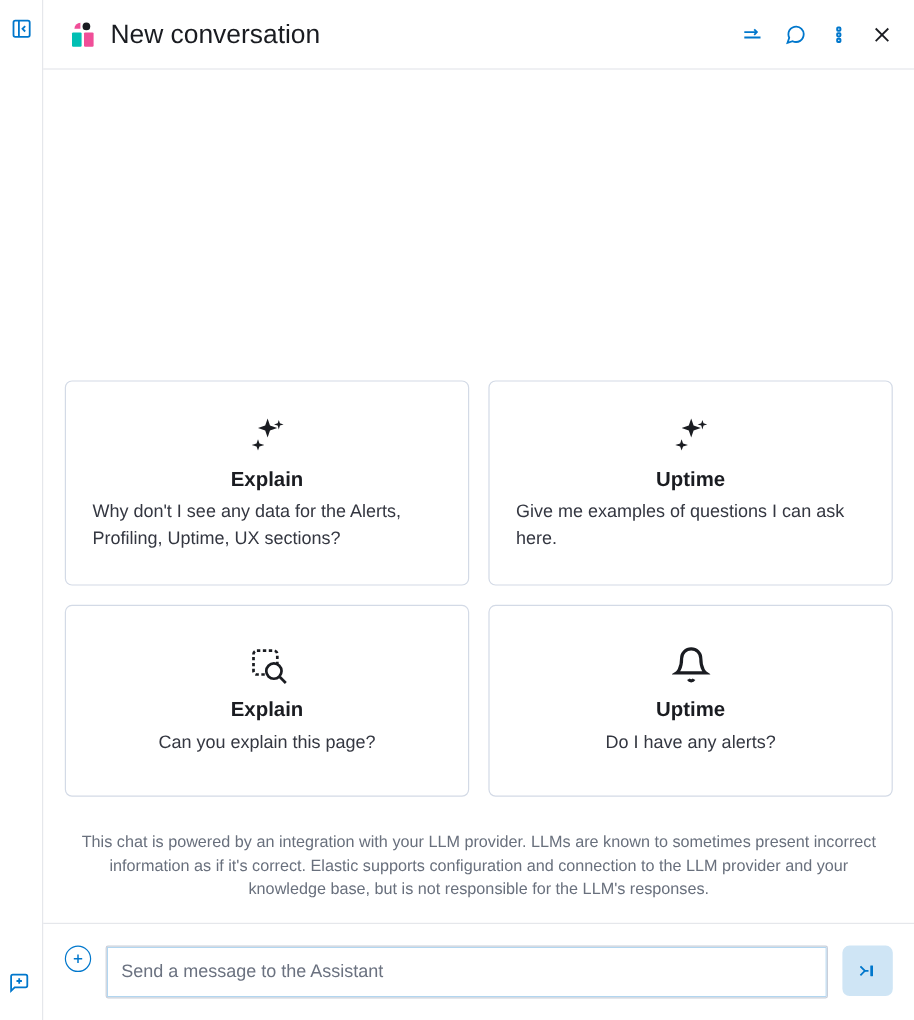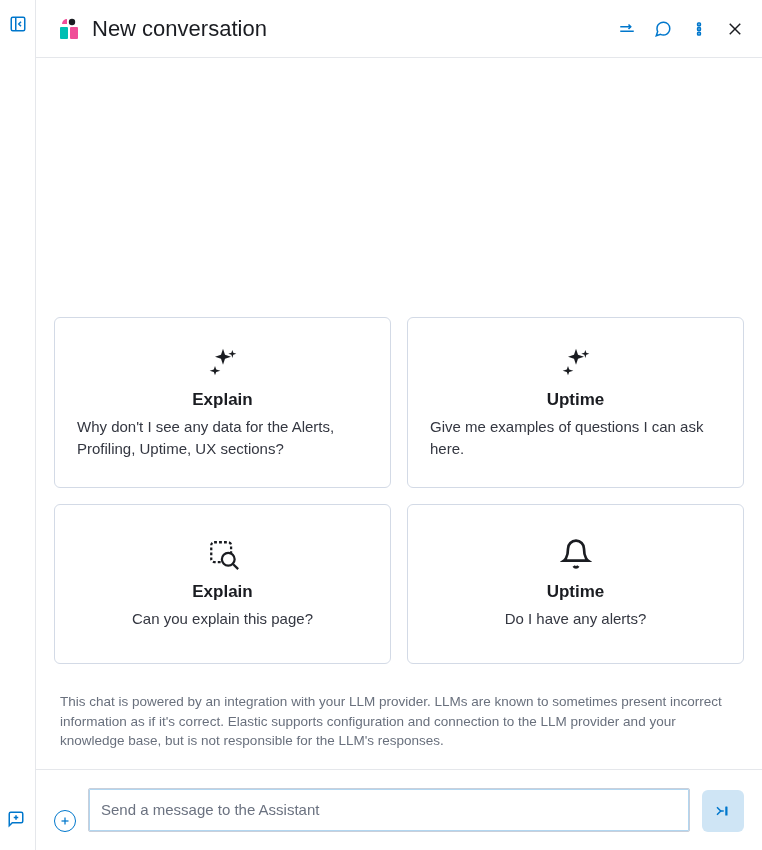--- a/index.html
+++ b/index.html
@@ -105,29 +105,29 @@
       margin-bottom: 6px;
     }
     .card-desc {
       font-size: 15px;
       color: #343741;
       line-height: 1.45;
     }
     .disclaimer {
       font-size: 13.5px;
       color: #69707d;
-      text-align: left;
+      text-align: center;
       line-height: 1.45;
       padding: 0 6px;
     }
     .footer {
       border-top: 1px solid #e5e7eb;
       padding: 18px;
       display: flex;
-      align-items: flex-end;
+      align-items: flex-start;
       gap: 12px;
     }
     .plus-btn {
       width: 22px;
       height: 22px;
       border: 1.5px solid #0077cc;
       border-radius: 50%;
       display: flex;
       align-items: center;
       justify-content: center;

